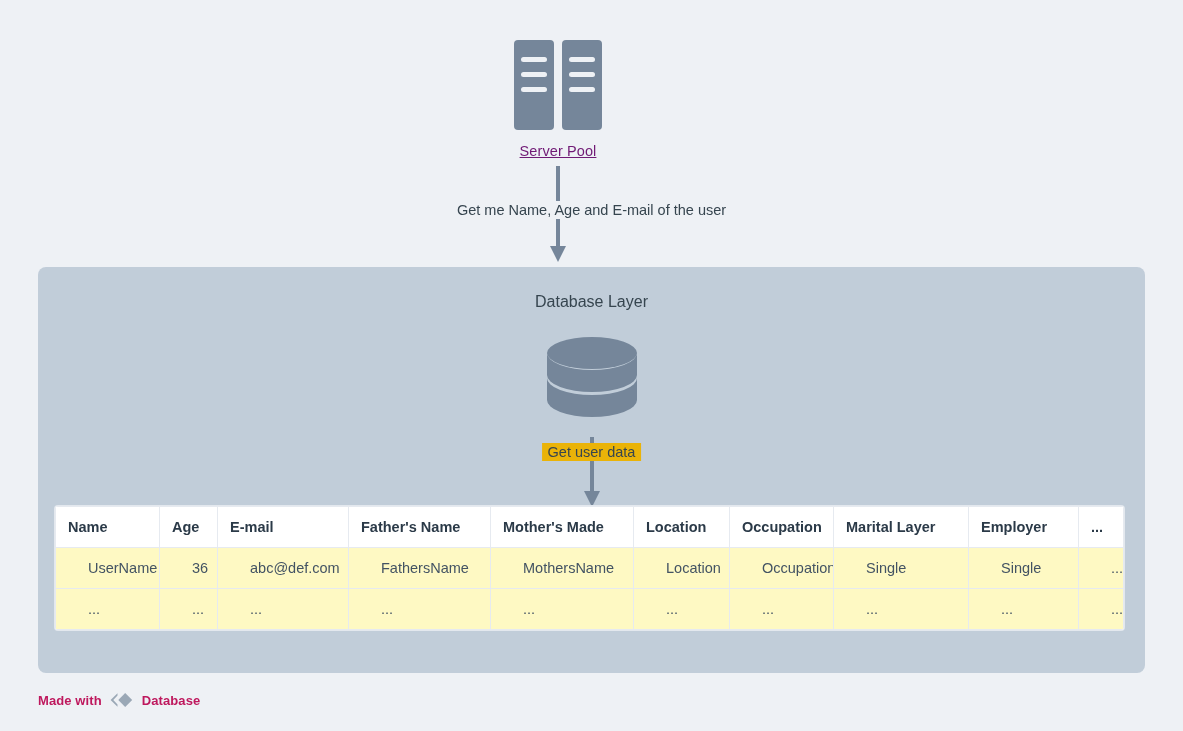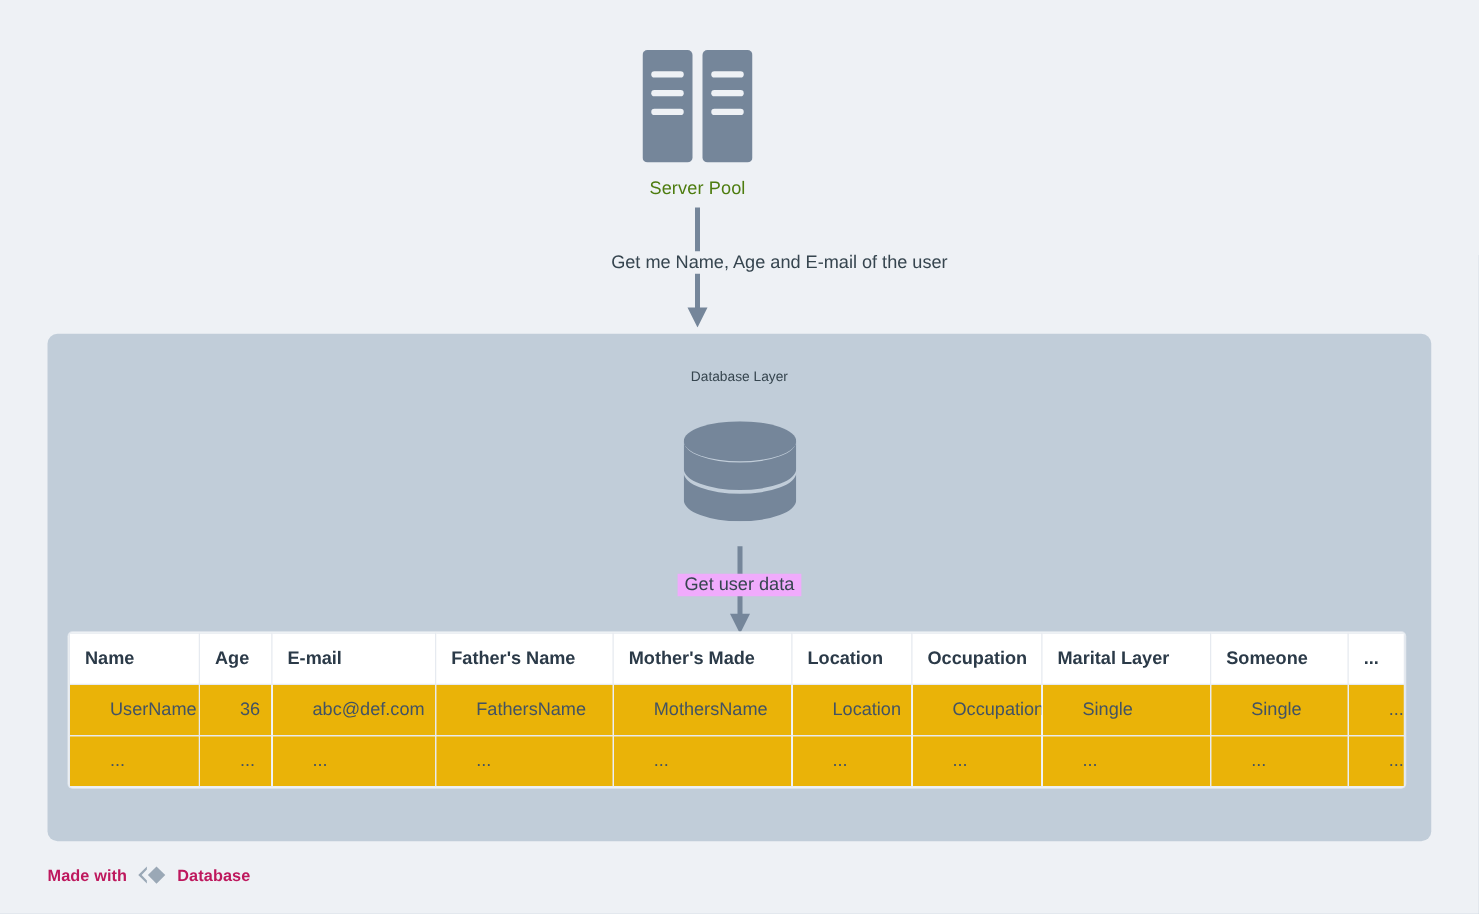--- a/index.html
+++ b/index.html
@@ -32,41 +32,41 @@
   }
   .server-icon {
     width: 88px;
     height: 90px;
     margin: 0 auto;
     display: block;
   }
   .node-label {
     font-size: 14.5px;
     line-height: 18px;
-    color: #4d7c0f;
+    color: #701a75;
     margin-top: 12px;
     letter-spacing: 0.1px;
+    text-decoration: underline;
   }
 
   
   .connector-1 {
     position: absolute;
     left: 458px;
     top: 166px;
     width: 200px;
     height: 96px;
   }
   .edge-label {
     position: absolute;
     font-size: 14.5px;
     line-height: 18px;
     color: #36454f;
     white-space: nowrap;
     text-align: center;
-    margin-left: 32px;
   }
   .edge-label-1 {
     left: 50%;
     top: 201px;
     transform: translateX(-50%);
     background: #eef1f5;
     padding: 0 6px;
     z-index: 3;
   }
 
@@ -79,21 +79,21 @@
     height: 406px;
     background: #c1cdd9;
     border-radius: 8px;
   }
   .db-panel-title {
     position: absolute;
     left: 0;
     right: 0;
     top: 26px;
     text-align: center;
-    font-size: 11px;
+    font-size: 16px;
     line-height: 18px;
     color: #36454f;
   }
 
   .db-icon-wrap {
     position: absolute;
     left: 50%;
     top: 70px;
     transform: translateX(-50%);
     width: 90px;
@@ -110,23 +110,23 @@
     position: absolute;
     left: 50%;
     top: 170px;
     transform: translateX(-50%);
     width: 60px;
     height: 70px;
   }
   .edge-label-2 {
     position: absolute;
     left: 50%;
-    top: 192px;
+    top: 176px;
     transform: translateX(-50%);
-    background: #f0abfc;
+    background: #eab308;
     padding: 0 6px;
     z-index: 3;
     font-size: 14.5px;
     line-height: 18px;
     color: #36454f;
     white-space: nowrap;
   }
 
   
   .data-table-wrap {
@@ -157,21 +157,21 @@
     white-space: nowrap;
   }
   table.data-table th {
     font-weight: bold;
     color: #2b3a48;
     background: #ffffff;
   }
   table.data-table td {
     font-weight: normal;
     color: #435363;
-    background: #eab308;
+    background: #fef9c3;
     padding-left: 32px;
   }
   td.ellipsis-cell, th.ellipsis-col, td.ellipsis-col {
     color: #6b7b8c;
   }
   .col-name      { width: 104px; }
   .col-age       { width: 58px; }
   .col-email     { width: 131px; }
   .col-father    { width: 142px; }
   .col-mother    { width: 143px; }
@@ -259,21 +259,21 @@
         <thead>
           <tr>
             <th>Name</th>
             <th>Age</th>
             <th>E-mail</th>
             <th>Father's Name</th>
             <th>Mother's Made</th>
             <th>Location</th>
             <th>Occupation</th>
             <th>Marital Layer</th>
-            <th>Someone</th>
+            <th>Employer</th>
             <th class="ellipsis-col">...</th>
           </tr>
         </thead>
         <tbody>
           <tr>
             <td>UserName</td>
             <td>36</td>
             <td>abc@def.com</td>
             <td>FathersName</td>
             <td>MothersName</td>

